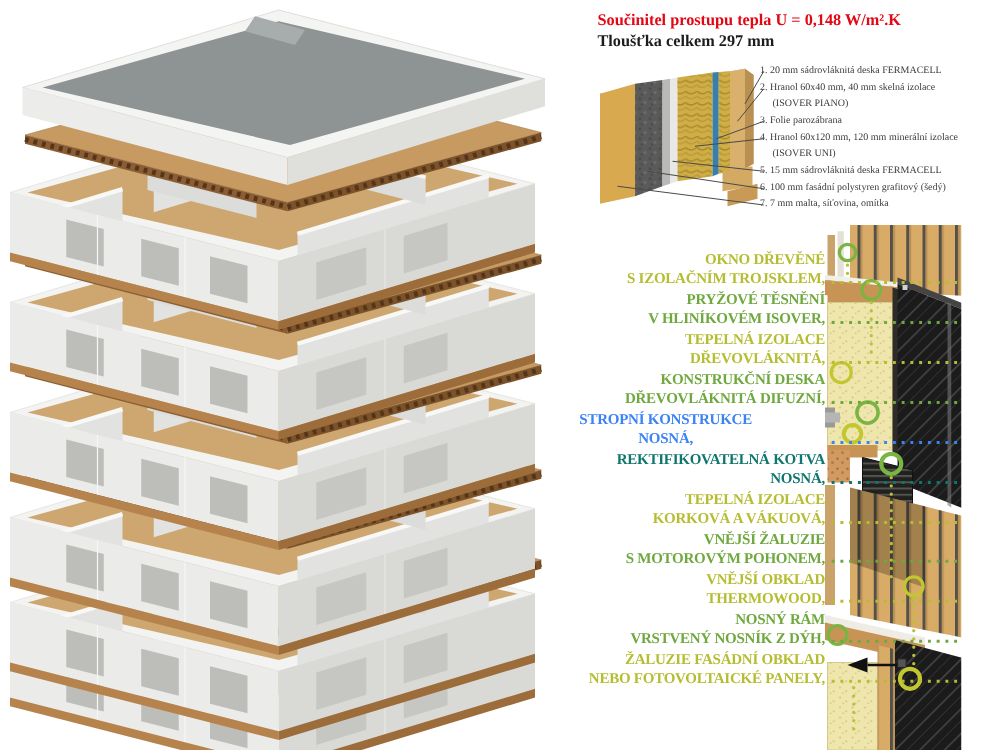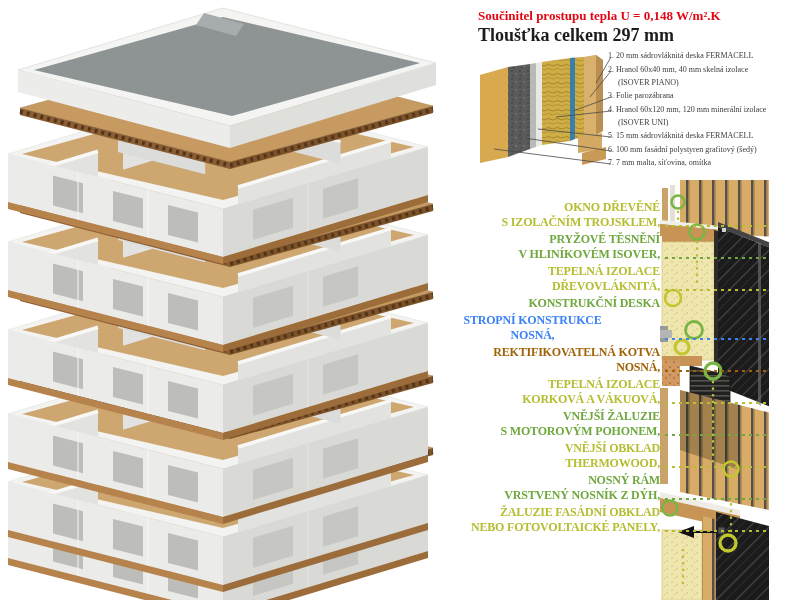--- a/index.html
+++ b/index.html
@@ -3,21 +3,21 @@
 <meta charset="utf-8">
 <style>
   html,body{margin:0;padding:0;background:#ffffff;}
   .stage{position:relative;width:769px;height:600px;background:#ffffff;overflow:hidden;
          font-family:Liberation Serif, serif;}
   svg{display:block;}
   .abs{position:absolute;}
 
   
   .rt-title{left:478px;top:8px;font-size:13px;font-weight:bold;white-space:nowrap;}
-  .rt-sub{left:478px;top:25px;font-size:18px;font-weight:bold;color:#1c1c1c;white-space:nowrap;}
+  .rt-sub{left:478px;top:25px;font-size:13px;font-weight:bold;color:#1c1c1c;white-space:nowrap;}
 
   
   .legend{left:608px;top:51px;width:195px;height:120px;font-size:8px;color:#3b3b3b;}
   .legend .lgl{position:absolute;left:0;white-space:nowrap;}
   .legend .indent{padding-left:10px;}
   .ll-0{top:0px}.ll-1{top:14px}.ll-2{top:27px}.ll-3{top:40px}.ll-4{top:54px}
   .ll-5{top:67px}.ll-6{top:80px}.ll-7{top:94px}.ll-8{top:107px}
 
   
   .labels{left:405px;top:200px;width:255px;text-align:right;z-index:3;}
@@ -255,26 +255,27 @@
     <div class="lab-item" style="color: rgb(111, 168, 62);">
       <div class="lab-line">PRYŽOVÉ TĚSNĚNÍ</div>
       <div class="lab-line"><span>V HLINÍKOVÉM ISOVER,</span><span class="lab-dots"></span></div>
     </div>
     <div class="lab-item" style="color: rgb(181, 189, 49);">
       <div class="lab-line">TEPELNÁ IZOLACE</div>
       <div class="lab-line"><span>DŘEVOVLÁKNITÁ,</span><span class="lab-dots"></span></div>
     </div>
     <div class="lab-item" style="color: rgb(111, 168, 62);">
       <div class="lab-line">KONSTRUKČNÍ DESKA</div>
+      <div class="lab-line"><span>DŘEVOVLÁKNITÁ DIFUZNÍ,</span><span class="lab-dots"></span></div>
     </div>
     <div class="lab-item" style="color: #3b82f6; text-align: center;">
       <div class="lab-line">STROPNÍ KONSTRUKCE</div>
       <div class="lab-line"><span>NOSNÁ,</span><span class="lab-dots"></span></div>
     </div>
-    <div class="lab-item" style="color: #a16207;">
+    <div class="lab-item" style="color: #0f766e;">
       <div class="lab-line">REKTIFIKOVATELNÁ KOTVA</div>
       <div class="lab-line"><span>NOSNÁ,</span><span class="lab-dots"></span></div>
     </div>
     <div class="lab-item" style="color: rgb(181, 189, 49);">
       <div class="lab-line">TEPELNÁ IZOLACE</div>
       <div class="lab-line"><span>KORKOVÁ A VÁKUOVÁ,</span><span class="lab-dots"></span></div>
     </div>
     <div class="lab-item" style="color: rgb(111, 168, 62);">
       <div class="lab-line">VNĚJŠÍ ŽALUZIE</div>
       <div class="lab-line"><span>S MOTOROVÝM POHONEM,</span><span class="lab-dots"></span></div>

